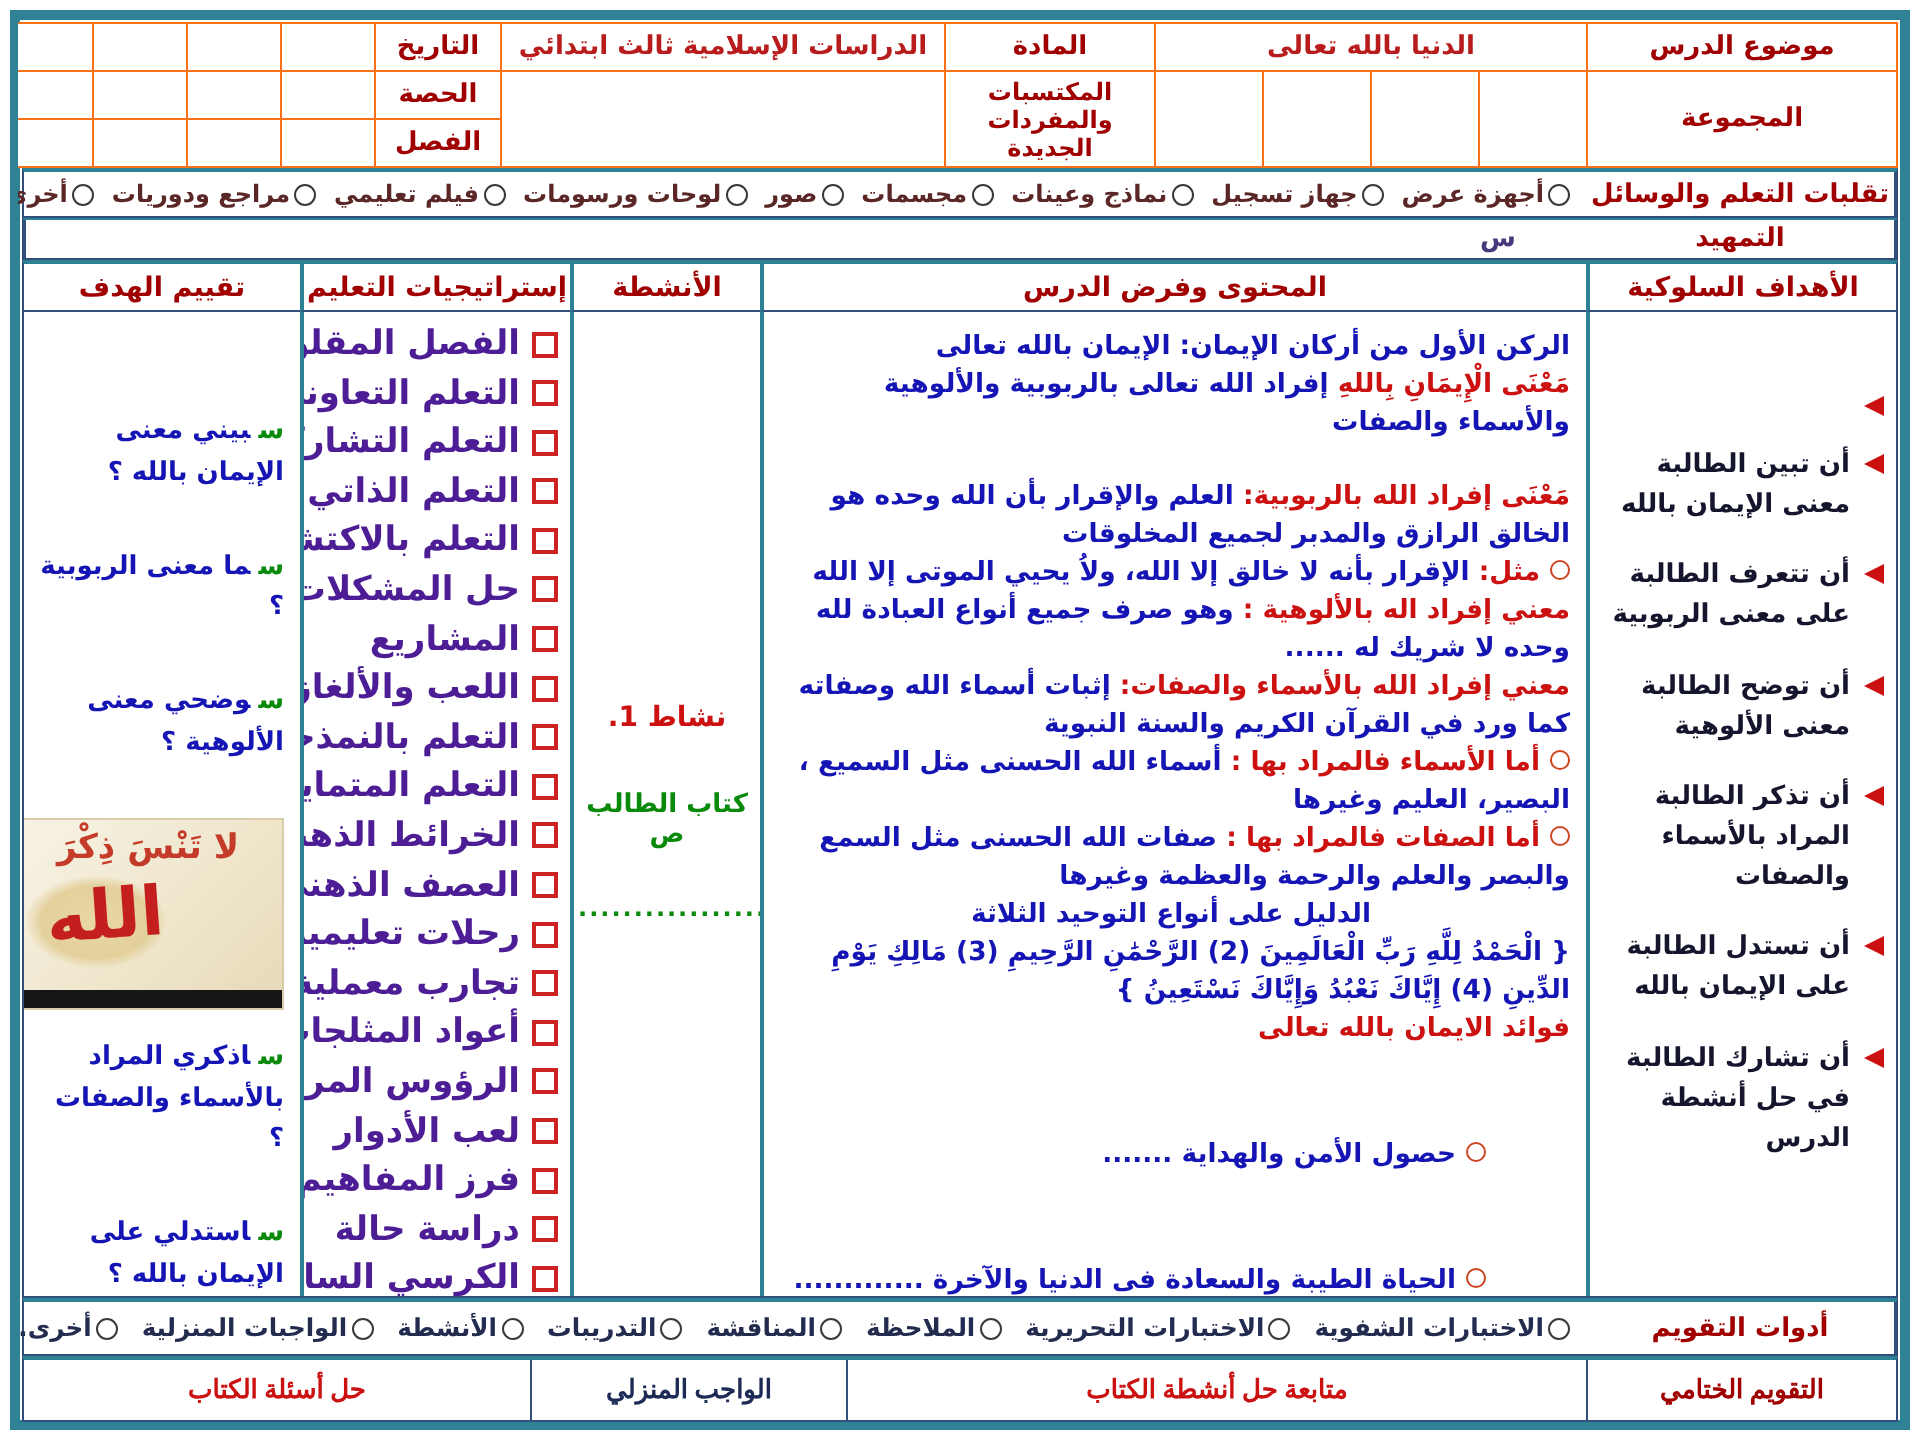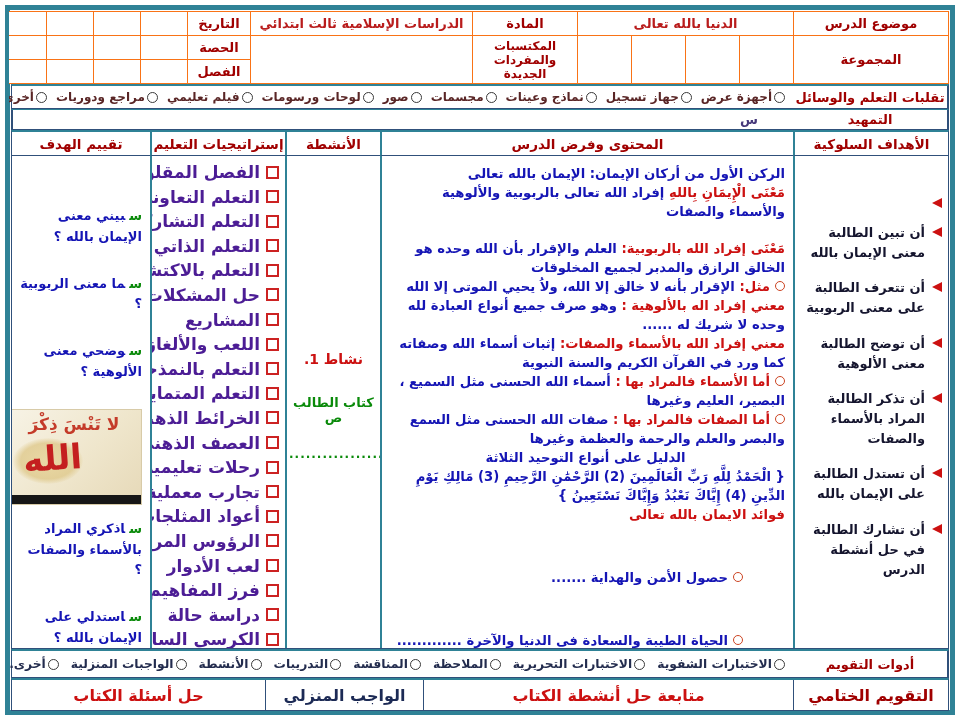--- a/index.html
+++ b/index.html
@@ -66,21 +66,21 @@
   .qt{color:#1515b5;}
   .callig{width:136px;height:96px;margin:0 0 14px 0;background:linear-gradient(135deg,#f7f3e6 0%,#efe6cc 55%,#e6d9b8 100%);position:relative;border:1px solid #d8cba8;box-sizing:border-box;overflow:hidden;}
   .callig .flower{position:absolute;left:6px;top:28px;width:70px;height:46px;border-radius:50%;background:radial-gradient(ellipse at center,#e8d49a 0%,#dfc98c 55%,transparent 72%);opacity:.8;}
   .callig .c1{position:absolute;top:4px;right:8px;left:8px;text-align:center;color:#c43b2a;font-size:17px;}
   .callig .c2{position:absolute;top:28px;left:16px;color:#c41f1f;font-size:34px;transform:rotate(-4deg);}
   .callig .strip{position:absolute;bottom:0;left:0;right:0;height:9px;background:#161616;}
 
   
   .tools-opts{display:flex;align-items:center;justify-content:center;gap:12px;padding:6px 8px;font-size:12.3px;color:#232c4e;white-space:nowrap;}
   .finalrow{display:grid;grid-template-columns:155px 370px 158px 1fr;border:1px solid #30507a;border-top:2px solid #2f8296;height:30px;}
-  .finalrow > div{display:flex;align-items:center;justify-content:center;border-left:1px solid #30507a;font-size:16px;}
+  .finalrow > div{display:flex;align-items:center;justify-content:center;border-left:1px solid #30507a;font-size:13px;font-family:Liberation Serif, serif;}
   .finalrow > div:last-child{border-left:none;}
   .f-label{color:#a00000;}
   .f-red{color:#cc1111;}
   .f-navy{color:#1c2a55;}
 </style>
 </head>
 <body>
 
 <div class="page">
 <div class="frame">

